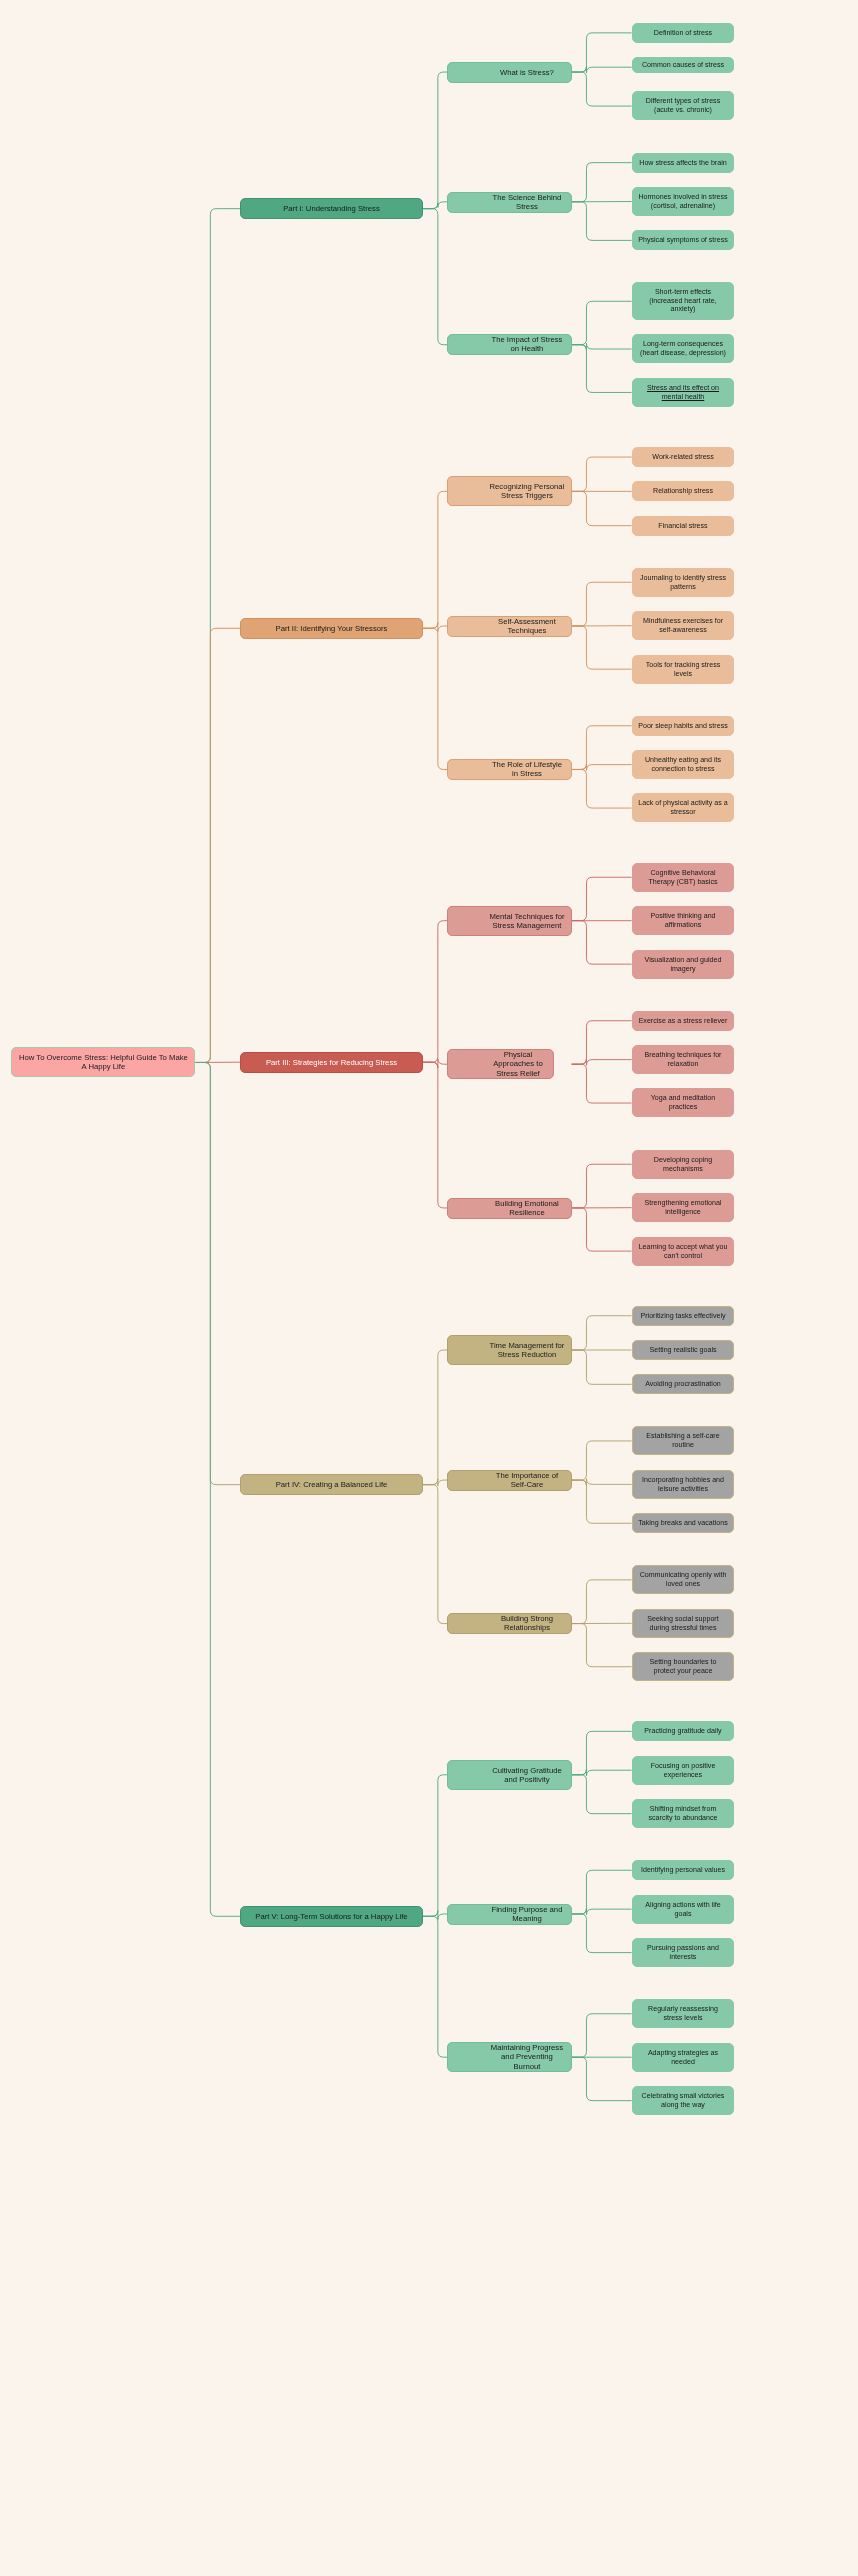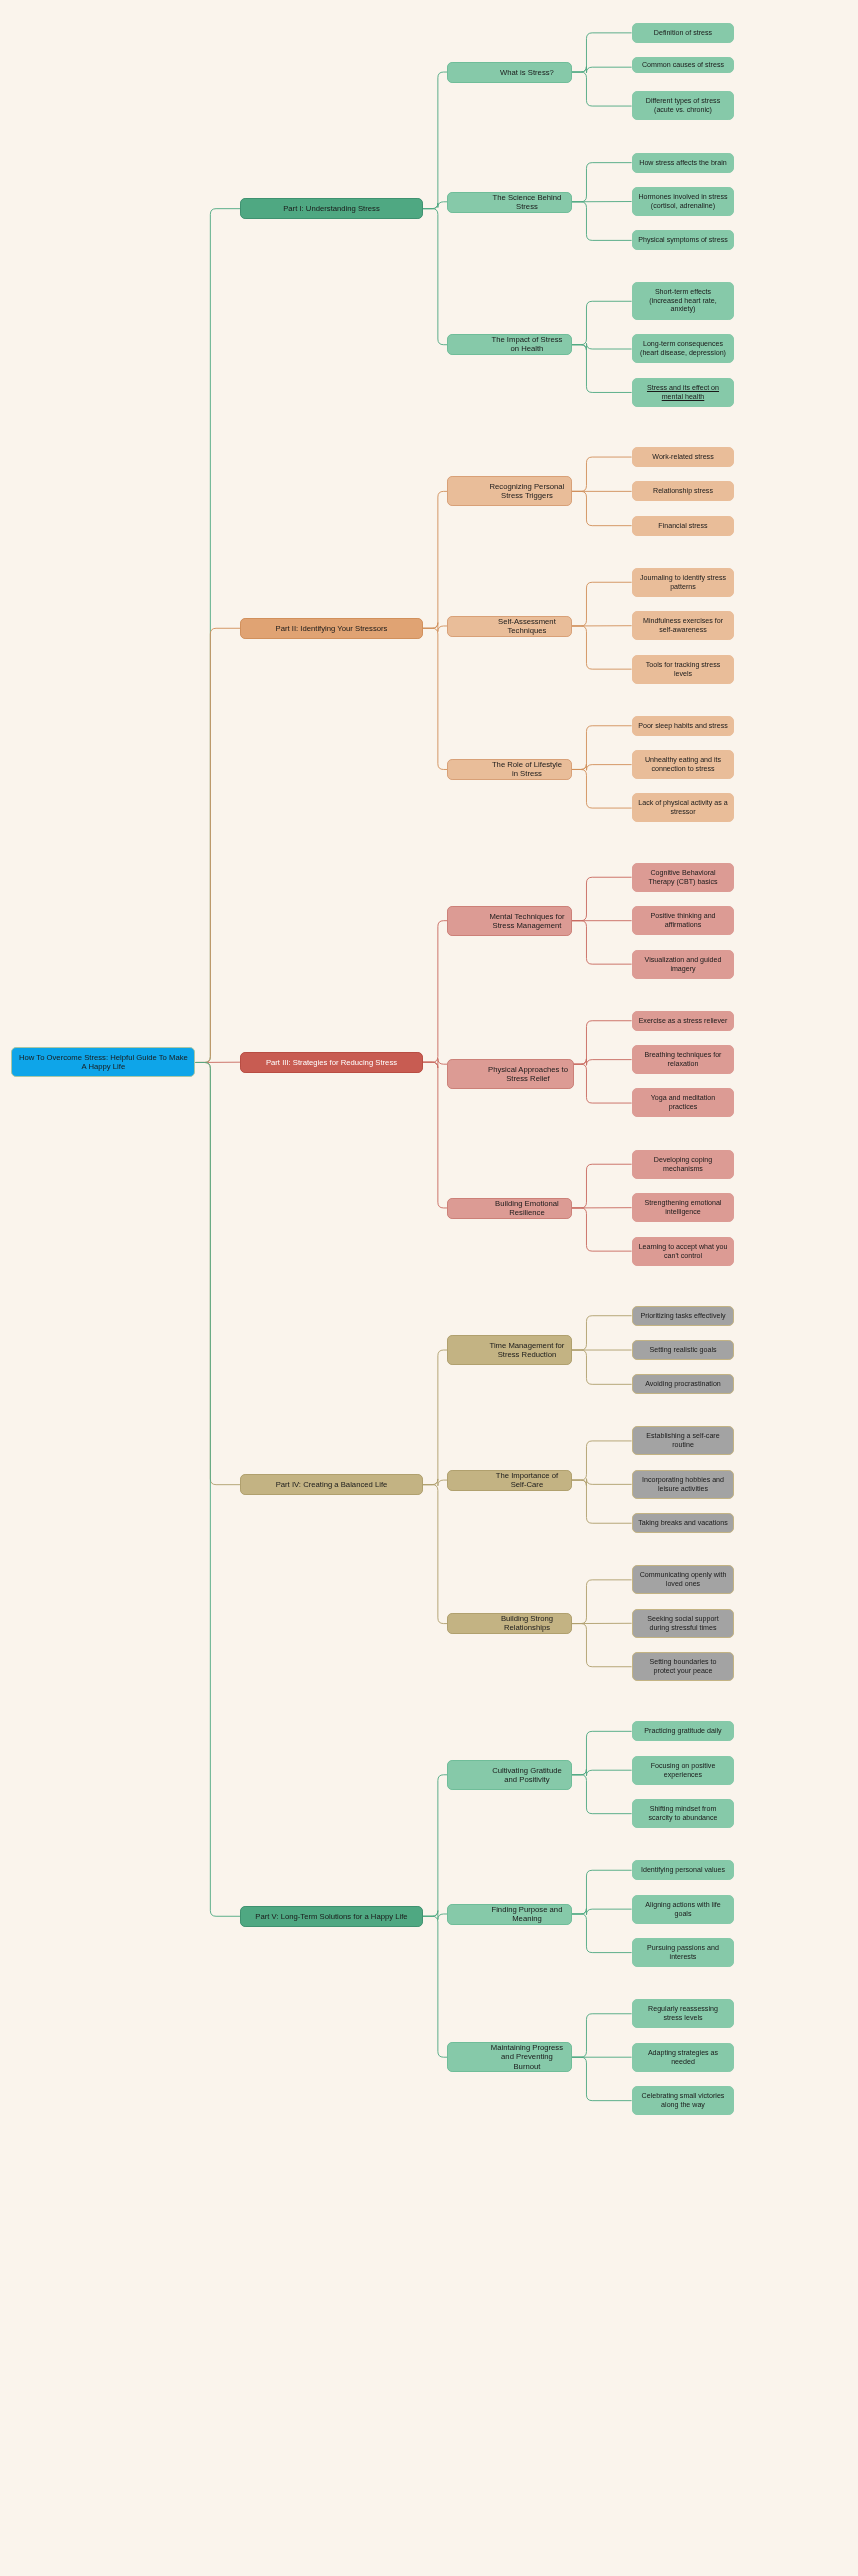--- a/index.html
+++ b/index.html
@@ -33,21 +33,21 @@
     line-height: 1.22;
     padding: 2.3px 5.1px;
     color: #1a1a1a;
     overflow: hidden;
     word-wrap: break-word;
   }
   .node span { display: block; width: 100%; }
 
   
   .lvl-root {
-    background: #0ea5e9;
+    background: #fca5a5;
     border: 0.6px solid #a9c6a5;
     font-size: 7.7px;
   }
   .lvl-branch { font-size: 7.7px; }
   .lvl-sub    { font-size: 7.7px; padding-left: 40px; }
   .lvl-leaf   { font-size: 7.1px; }
 
   
   .c-green-branch { background:#4fa882; border:0.6px solid #3f9170; }
   .c-green-sub    { background:#86c9a9; border:0.6px solid #6fbd99; }
@@ -225,21 +225,21 @@
     </div>
     <div class="node lvl-leaf c-red-leaf" style="left: 632px; top: 863px; width: 102px; height: 29px;">
       <span>Cognitive Behavioral Therapy (CBT) basics</span>
     </div>
     <div class="node lvl-leaf c-red-leaf" style="left: 632px; top: 906px; width: 102px; height: 29px;">
       <span>Positive thinking and affirmations</span>
     </div>
     <div class="node lvl-leaf c-red-leaf" style="left: 632px; top: 950px; width: 102px; height: 29px;">
       <span>Visualization and guided imagery</span>
     </div>
-    <div class="node lvl-sub c-red-sub" style="left: 447px; top: 1049px; width: 127px; height: 30px; margin-top: 10px;">
+    <div class="node lvl-sub c-red-sub" style="left: 447px; top: 1049px; width: 107px; height: 30px;">
       <span>Physical Approaches to Stress Relief</span>
     </div>
     <div class="node lvl-leaf c-red-leaf" style="left: 632px; top: 1011px; width: 102px; height: 20px;">
       <span>Exercise as a stress reliever</span>
     </div>
     <div class="node lvl-leaf c-red-leaf" style="left: 632px; top: 1045px; width: 102px; height: 29px;">
       <span>Breathing techniques for relaxation</span>
     </div>
     <div class="node lvl-leaf c-red-leaf" style="left: 632px; top: 1088px; width: 102px; height: 29px;">
       <span>Yoga and meditation practices</span>

